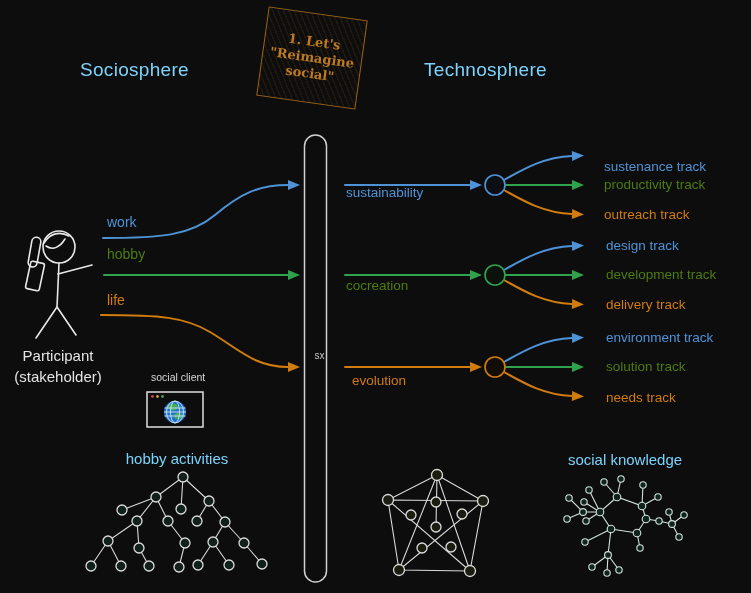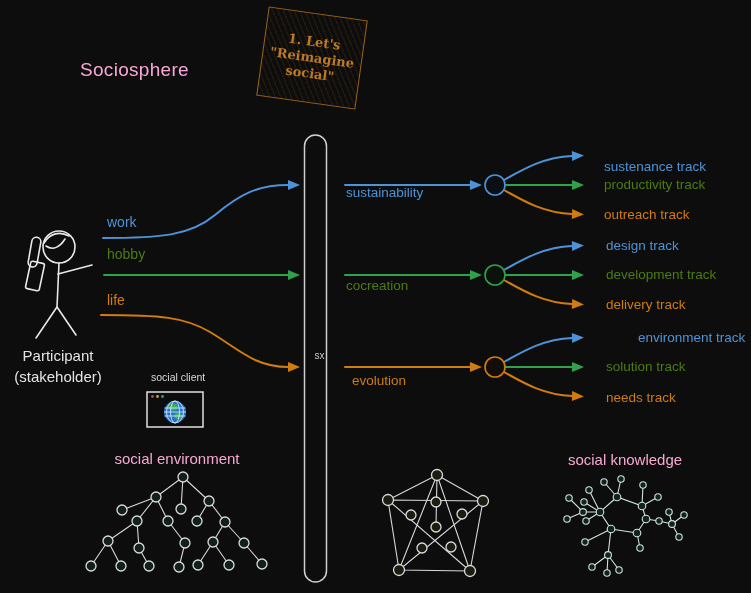--- a/index.html
+++ b/index.html
@@ -4,21 +4,21 @@
 <style>
   html,body { margin:0; padding:0; background:#0d0d0d; }
   .stage {
     position:relative; width:751px; height:593px; background:#0d0d0d;
     font-family:"Liberation Sans", sans-serif; overflow:hidden; color:#e4e4e4;
   }
   .lbl { position:absolute; white-space:nowrap; }
   .c-blue   { color:#4e93d8; }
   .c-green  { color:#4d7c0f; }
   .c-orange { color:#d07c0e; }
-  .c-white  { color:#f9a8d4; }
+  .c-white  { color:#7dd3fc; }
   .title    { font-size:19px; letter-spacing:0.3px; }
   .flow-lbl { font-size:14px; }
   .grp-lbl  { font-size:13.5px;margin-top:32px; }
   .trk-lbl  { font-size:13.5px; }
   .sec-lbl  { font-size:15px; text-align:center; width:170px; }
   .small    { font-size:10.5px; color:#d8d8d8; }
   .sx-lbl   { font-size:10px; color:#c8c8c8; width:31px; text-align:center; }
   .participant { font-size:15px; width:120px; text-align:center; line-height:21px; }
   .sticky {
     position:absolute; left:262px; top:13px; width:100px; height:90px;
@@ -202,20 +202,21 @@
         <circle cx="584" cy="502" r="3.2"></circle>
           <circle cx="583" cy="512" r="3.4"></circle>
         <circle cx="586" cy="521" r="3.2"></circle>
           <circle cx="569" cy="498" r="3.2"></circle>
         <circle cx="567" cy="519" r="3.2"></circle>
       </g>
     </g>
   </svg>
 
   <div class="lbl title c-white" style="left:80px;  top:59px;">Sociosphere</div>
+  <div class="lbl title c-white" style="left:424px; top:59px;">Technosphere</div>
 
   <div class="sticky">
     <span>1. Let's "Reimagine social"</span>
   </div>
 
   <div class="lbl flow-lbl c-blue" style="left:107px; top:214px;">work</div>
   <div class="lbl flow-lbl c-green" style="left:107px; top:246px;">hobby</div>
   <div class="lbl flow-lbl c-orange" style="left:107px; top:292px;">life</div>
 
   <div class="lbl participant" style="left:-2px; top:345px;">
@@ -232,20 +233,20 @@
   <div class="lbl grp-lbl c-orange" style="left:352px; top:341px;">evolution</div>
 
   <div class="lbl trk-lbl c-blue" style="left:604px; top:148px;margin-top:11px;">sustenance track</div>
   <div class="lbl trk-lbl c-green" style="left:604px; top:177px;">productivity track</div>
   <div class="lbl trk-lbl c-orange" style="left:604px; top:207px;">outreach track</div>
 
   <div class="lbl trk-lbl c-blue" style="left:606px; top:238px;">design track</div>
   <div class="lbl trk-lbl c-green" style="left:606px; top:267px;">development track</div>
   <div class="lbl trk-lbl c-orange" style="left:606px; top:297px;">delivery track</div>
 
-  <div class="lbl trk-lbl c-blue" style="left:638px; top:330px;">environment track</div>
+  <div class="lbl trk-lbl c-blue" style="left:606px; top:330px;">environment track</div>
   <div class="lbl trk-lbl c-green" style="left:606px; top:359px;">solution track</div>
   <div class="lbl trk-lbl c-orange" style="left:606px; top:390px;">needs track</div>
 
-  <div class="lbl sec-lbl c-white" style="left:92px;  top:450px;">social environment</div>
+  <div class="lbl sec-lbl c-white" style="left:92px;  top:450px;">hobby activities</div>
   <div class="lbl sec-lbl c-white" style="left:540px; top:451px;">social knowledge</div>
 
 </div>
 
 </body></html>

